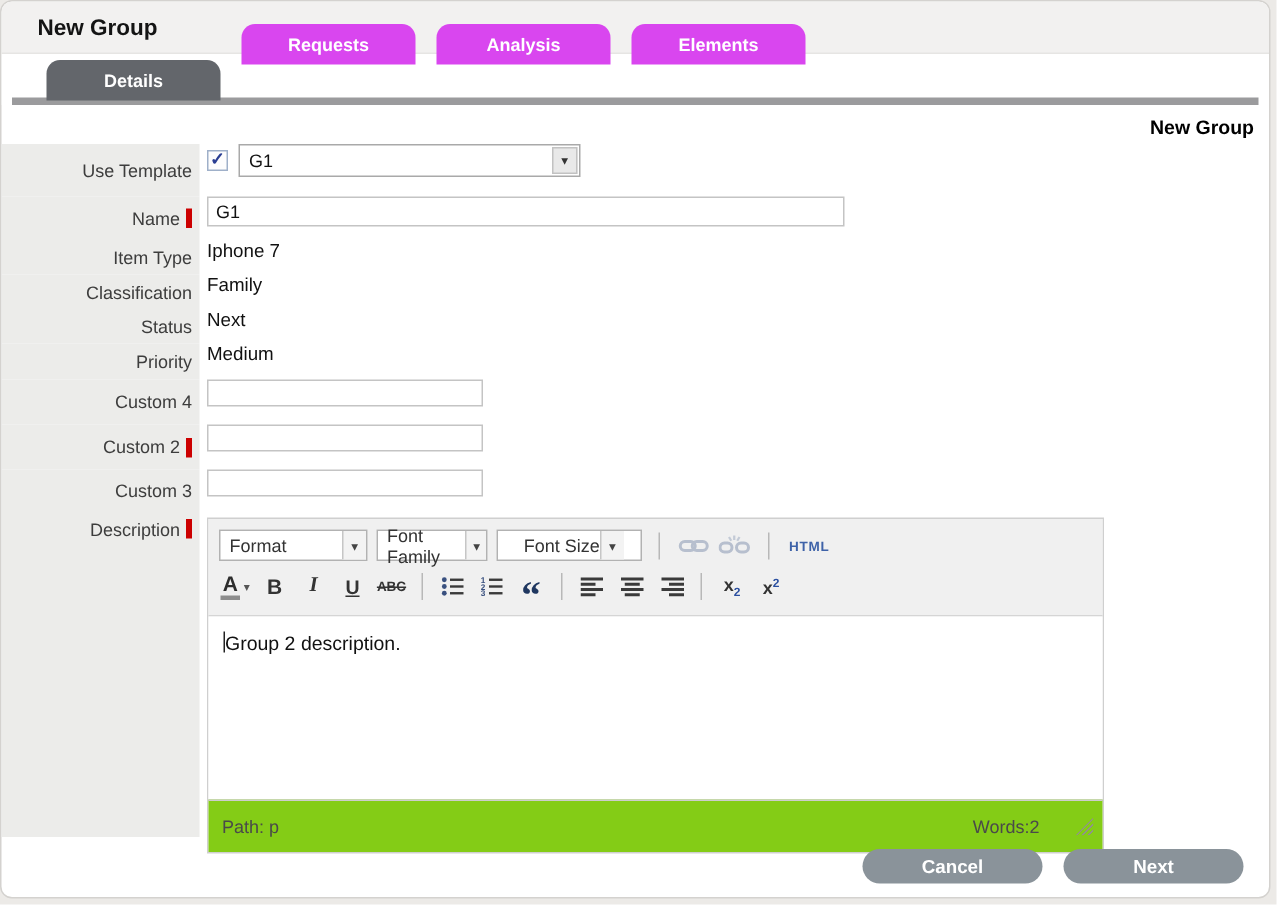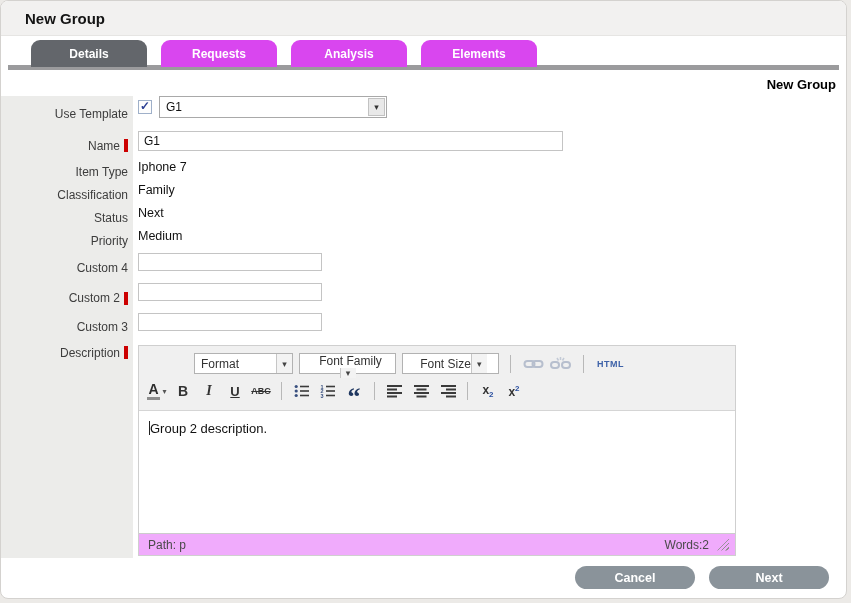--- a/index.html
+++ b/index.html
@@ -14,21 +14,21 @@
               display:flex; align-items:center; padding-left:24px;
               font-size:15px; font-weight:bold; color:#141414; }
 
   
   .tabstrip { position:relative; height:34px; background:#fff; }
   .tabstrip .bar { position:absolute; left:7px; right:7px; bottom:0; height:5px; background:#9b9b9d; }
   .tabs { position:absolute; left:30px; bottom:3px; display:flex; gap:14px; z-index:2; }
   .tab { width:116px; height:27px; border-radius:9px 9px 0 0; background:#d946ef;
          color:#fff; font-size:12px; font-weight:bold; display:flex; align-items:center;
          justify-content:center; cursor:pointer; }
-  .tab.active { background:#63666b; }
+  .tab.active { background:#63666b;margin-top:24px; }
 
   .section-title { text-align:right; padding:7px 10px 2px 0; font-size:13px; font-weight:bold; color:#000; }
 
   
   .form { margin-top:2px; }
   .row { display:flex; align-items:flex-start; }
   .label-cell { width:132px; min-width:132px; background:#ececea; text-align:right;
                 padding-right:5px; display:flex; justify-content:flex-end; align-items:center; }
   .label { font-size:12px; color:#3d3d3d; white-space:nowrap; }
   .req { display:inline-block; width:4px; height:13px; background:#cc0000; margin-left:4px; }
@@ -69,21 +69,21 @@
   
   .text-input { border:1px solid #c4c4c4; height:20px; font-size:12px; padding-left:5px;
                 font-family:"Liberation Sans", sans-serif; color:#111; }
   .input-name { width:425px; }
   .input-custom { width:184px; height:18px; }
 
   
   .editor { width:598px; border:1px solid #cfcfcf; background:#fff; }
   .ed-toolbar { background:#f0f0f0; border-bottom:1px solid #d5d5d5; padding:5px 7px 4px 7px; }
   .tb-row { display:flex; align-items:center; }
-  .tb-row1 { height:25px; gap:6px;margin-left:48px; }
+  .tb-row1 { height:25px; gap:6px; }
   .tb-row2 { height:30px; gap:4px; }
   .sep { width:1px; height:18px; background:#b8b8b8; margin:0 5px; }
   .tb-btn { min-width:22px; height:22px; display:flex; align-items:center; justify-content:center;
             cursor:pointer; border-radius:2px; }
   .glyph-b { font-weight:bold; font-size:14px; color:#333; }
   .glyph-i { font-style:italic; font-family:"Liberation Serif", serif; font-weight:bold; font-size:14px; color:#333; }
   .glyph-u { font-weight:bold; font-size:13px; color:#333; text-decoration:underline; }
   .glyph-abc { font-weight:bold; font-size:9px; color:#333; text-decoration:line-through; letter-spacing:0; }
   .forecolor { display:flex; align-items:center; gap:3px; }
   .forecolor .A { font-weight:bold; font-size:14px; color:#2d2d2d; border-bottom:3px solid #8d8d8d;
@@ -92,24 +92,24 @@
   .quote-glyph { font-family:"Liberation Serif", serif; font-weight:bold; font-size:26px;
                  color:#1f3760; line-height:0.4; margin-top:12px; }
   .supsub { font-weight:bold; font-size:12px; color:#333; }
   .supsub .mark { color:#2a4fa0; font-size:8px; font-weight:bold; }
   .html-btn { font-size:9px; font-weight:bold; color:#3e62a8; letter-spacing:0.5px; cursor:pointer; padding:0 2px; }
 
   .ed-content { height:122px; background:#fff; padding:10px 10px; font-size:13px; color:#111;
                 cursor:text; }
   .caret { display:inline-block; width:1px; height:14px; background:#222; vertical-align:-2px; }
 
-  .ed-status { height:22px; background:#f0abfc; border-top:1px solid #ccc; display:flex;
+  .ed-status { height:35px; background:#84cc16; border-top:1px solid #ccc; display:flex;
                align-items:center; justify-content:space-between; padding:0 6px 0 9px;
                font-size:12px; color:#4a4a4a; }
-  .ed-status .right { display:flex; align-items:center; gap:8px; }
+  .ed-status .right { display:flex; align-items:center; gap:24px; }
   .resize-handle { width:12px; height:12px; cursor:nwse-resize;
       background:repeating-linear-gradient(135deg, transparent 0 2px, #909090 2px 3px);
       clip-path:polygon(100% 0, 100% 100%, 0 100%); }
 
   
   .actions { display:flex; justify-content:flex-end; gap:14px; padding:8px 17px 0 0; }
   .btn { width:120px; height:23px; border:none; border-radius:12px; background:#8a939a;
          color:#fff; font-weight:bold; font-size:12.5px; font-family:"Liberation Sans", sans-serif;
          cursor:pointer; }
 
@@ -232,21 +232,21 @@
       </div>
       <div class="field-cell" style="padding-top:5px;">
         <div class="editor">
 
           <div class="ed-toolbar">
             <div class="tb-row tb-row1">
               <div class="tb-select" style="width:99px;">
                 <span class="val">Format</span>
                 <span class="arrow"></span>
               </div>
-              <div class="tb-select" style="width:97px;flex-direction:column;">
+              <div class="tb-select" style="width:74px;">
                 <span class="val">Font Family</span>
                 <span class="arrow"></span>
               </div>
               <div class="tb-select" style="width:97px;justify-content:center;">
                 <span class="val">Font Size</span>
                 <span class="arrow"></span>
               </div>
               <span class="sep"></span>
               <span class="tb-btn">
                 <svg width="21" height="12" viewBox="0 0 21 12">

